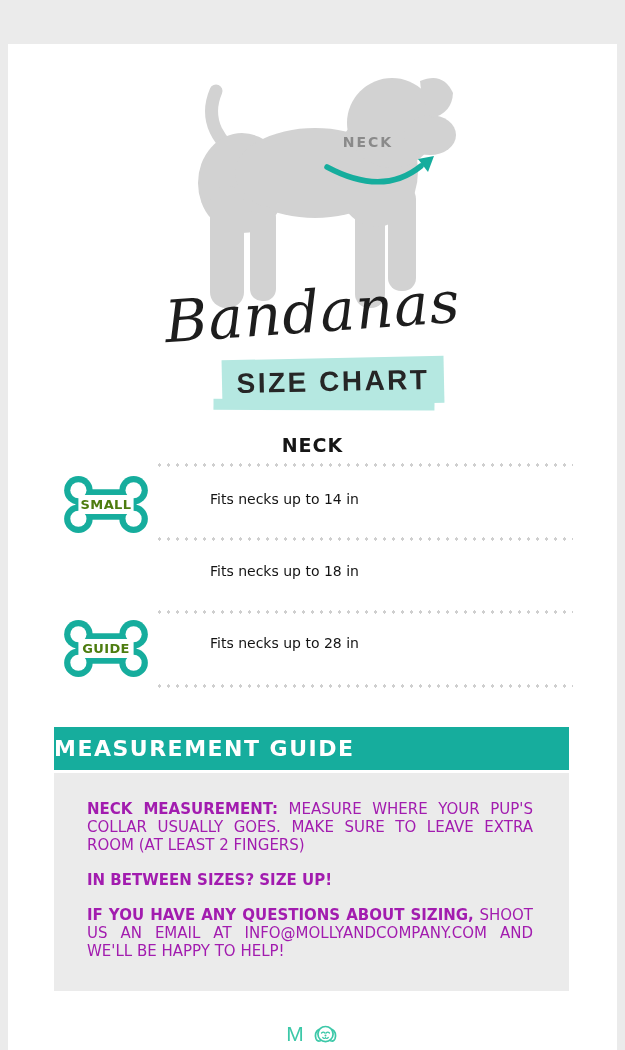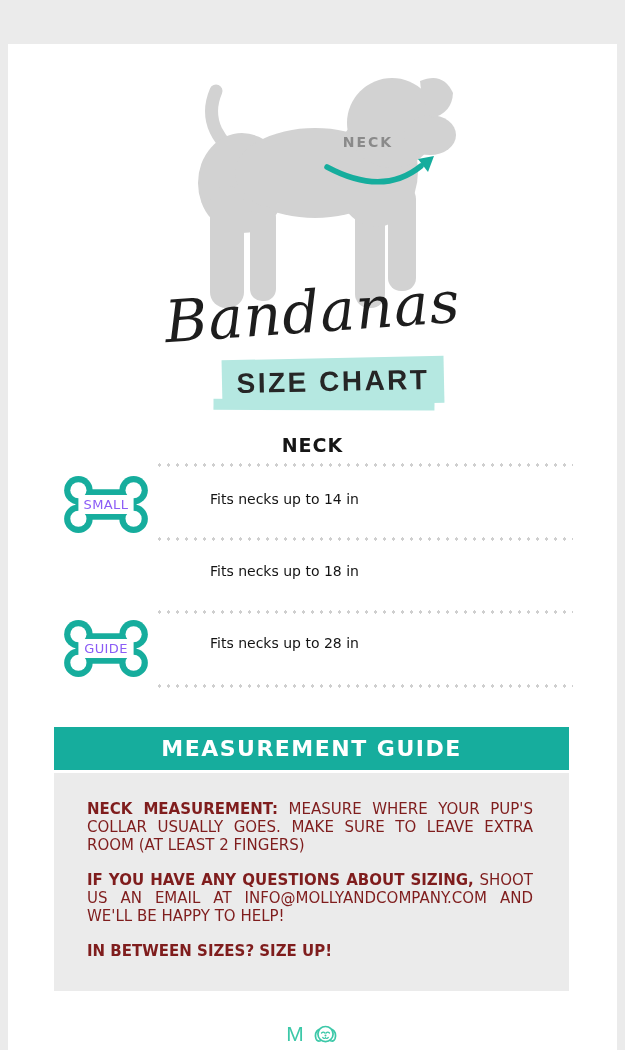--- a/index.html
+++ b/index.html
@@ -29,32 +29,32 @@
     font-size:19px; font-weight:700; letter-spacing:1px; color:#161616; }
   .dots { position:absolute; left:147px; width:418px; height:4px; background-repeat:repeat-x;
     background-image:radial-gradient(circle, #cfcfcf 1.5px, transparent 1.6px);
     background-size:9px 4px; }
   .dots-1{top:419px} .dots-2{top:493px} .dots-3{top:566px} .dots-4{top:640px}
 
   .bone { position:absolute; left:52px; width:92px; height:59px; }
   .bone-1{top:431px} .bone-2{top:503px} .bone-3{top:575px}
   .bone svg { display:block; width:92px; height:59px; }
   .bone-label { position:absolute; inset:0; display:flex; align-items:center; justify-content:center;
-    font-weight:400; font-size:13px; letter-spacing:.4px; color:#8b5cf6; }
+    font-weight:700; font-size:13px; letter-spacing:.4px; color:#4d7c0f; }
 
   .fit { position:absolute; left:202px; font-size:14px; font-weight:400; color:#141414; }
   .fit-1{top:447px} .fit-2{top:519px} .fit-3{top:591px}
 
   
   .guide-banner { position:absolute; left:46px; top:683px; width:515px; height:43px;
-    background:#16ad9d; display:flex; align-items:center; justify-content:center; }
+    background:#16ad9d; display:flex; align-items:center; }
   .guide-banner-title { color:#ffffff; font-size:22px; font-weight:700; letter-spacing:1.5px; }
   .guide-panel { position:absolute; left:46px; top:729px; width:515px; height:218px;
     background:#ebebeb; padding:27px 36px 0 33px; }
-  .guide-panel p { font-size:15px; line-height:18px; text-align:justify; color:#7f1d1d;
+  .guide-panel p { font-size:15px; line-height:18px; text-align:justify; color:#a21caf;
     margin-bottom:17px; }
   .guide-panel b { font-weight:700; }
 
   
   .brand-logo { position:absolute; left:0; right:0; top:976px; display:flex; align-items:center;
     justify-content:center; gap:3px; color:#3cc8a8; z-index:1; }
   .brand-text { font-family:"Liberation Sans", sans-serif; font-size:21px; letter-spacing:5px;
     font-weight:400; }
   .brand-icon svg { display:block; }
 </style>
@@ -143,22 +143,22 @@
       <span class="bone-label">GUIDE</span>
     </div>
     <div class="fit fit-3">Fits necks up to 28 in</div>
 
     <div class="guide-banner">
       <span class="guide-banner-title">MEASUREMENT GUIDE</span>
     </div>
 
     <div class="guide-panel">
       <p><b>NECK MEASUREMENT:</b><span> MEASURE WHERE YOUR PUP'S COLLAR USUALLY GOES. MAKE SURE TO LEAVE EXTRA ROOM (AT LEAST 2 FINGERS)</span></p>
+      <p><b>IN BETWEEN SIZES? SIZE UP!</b><span></span></p>
       <p><b>IF YOU HAVE ANY QUESTIONS ABOUT SIZING,</b><span> SHOOT US AN EMAIL AT INFO@MOLLYANDCOMPANY.COM AND WE'LL BE HAPPY TO HELP!</span></p>
-      <p><b>IN BETWEEN SIZES? SIZE UP!</b><span></span></p>
     </div>
 
     <div class="brand-logo">
       <span class="brand-text">M</span>
       <span class="brand-icon">
         <svg viewBox="0 0 48 48" width="27" height="27">
           <circle cx="24" cy="25" r="13.5" fill="none" stroke="#3cc8a8" stroke-width="3"></circle>
           <path d="M 12,17 Q 4,22 7,33 Q 9,39 15,37" fill="none" stroke="#3cc8a8" stroke-width="3" stroke-linecap="round"></path>
           <path d="M 36,17 Q 44,22 41,33 Q 39,39 33,37" fill="none" stroke="#3cc8a8" stroke-width="3" stroke-linecap="round"></path>
           <path d="M 17,23 Q 20,20 23,23" fill="none" stroke="#3cc8a8" stroke-width="2.4" stroke-linecap="round"></path>

